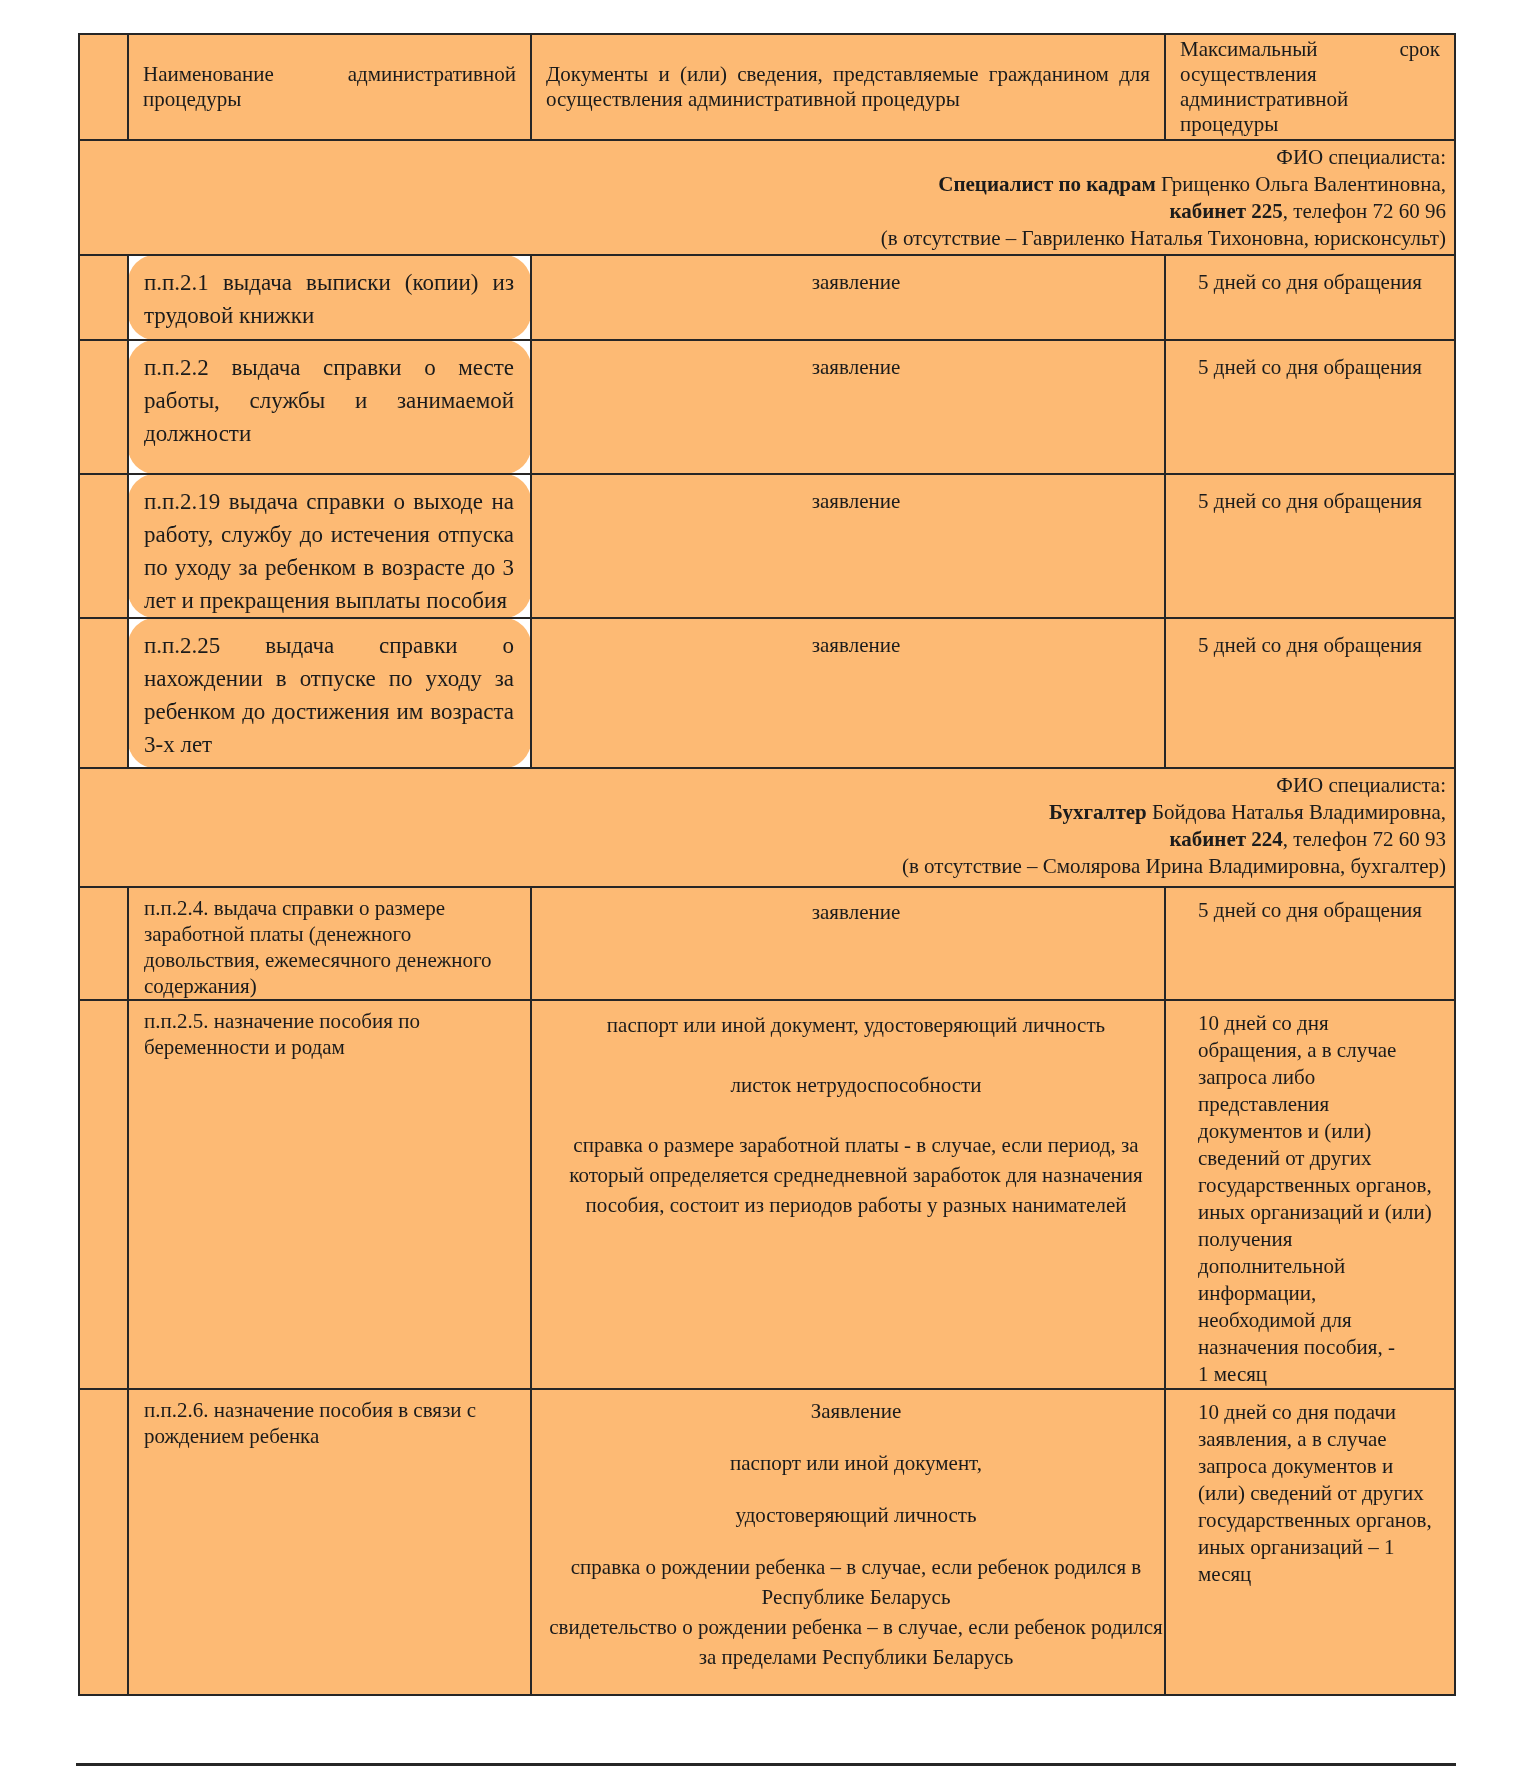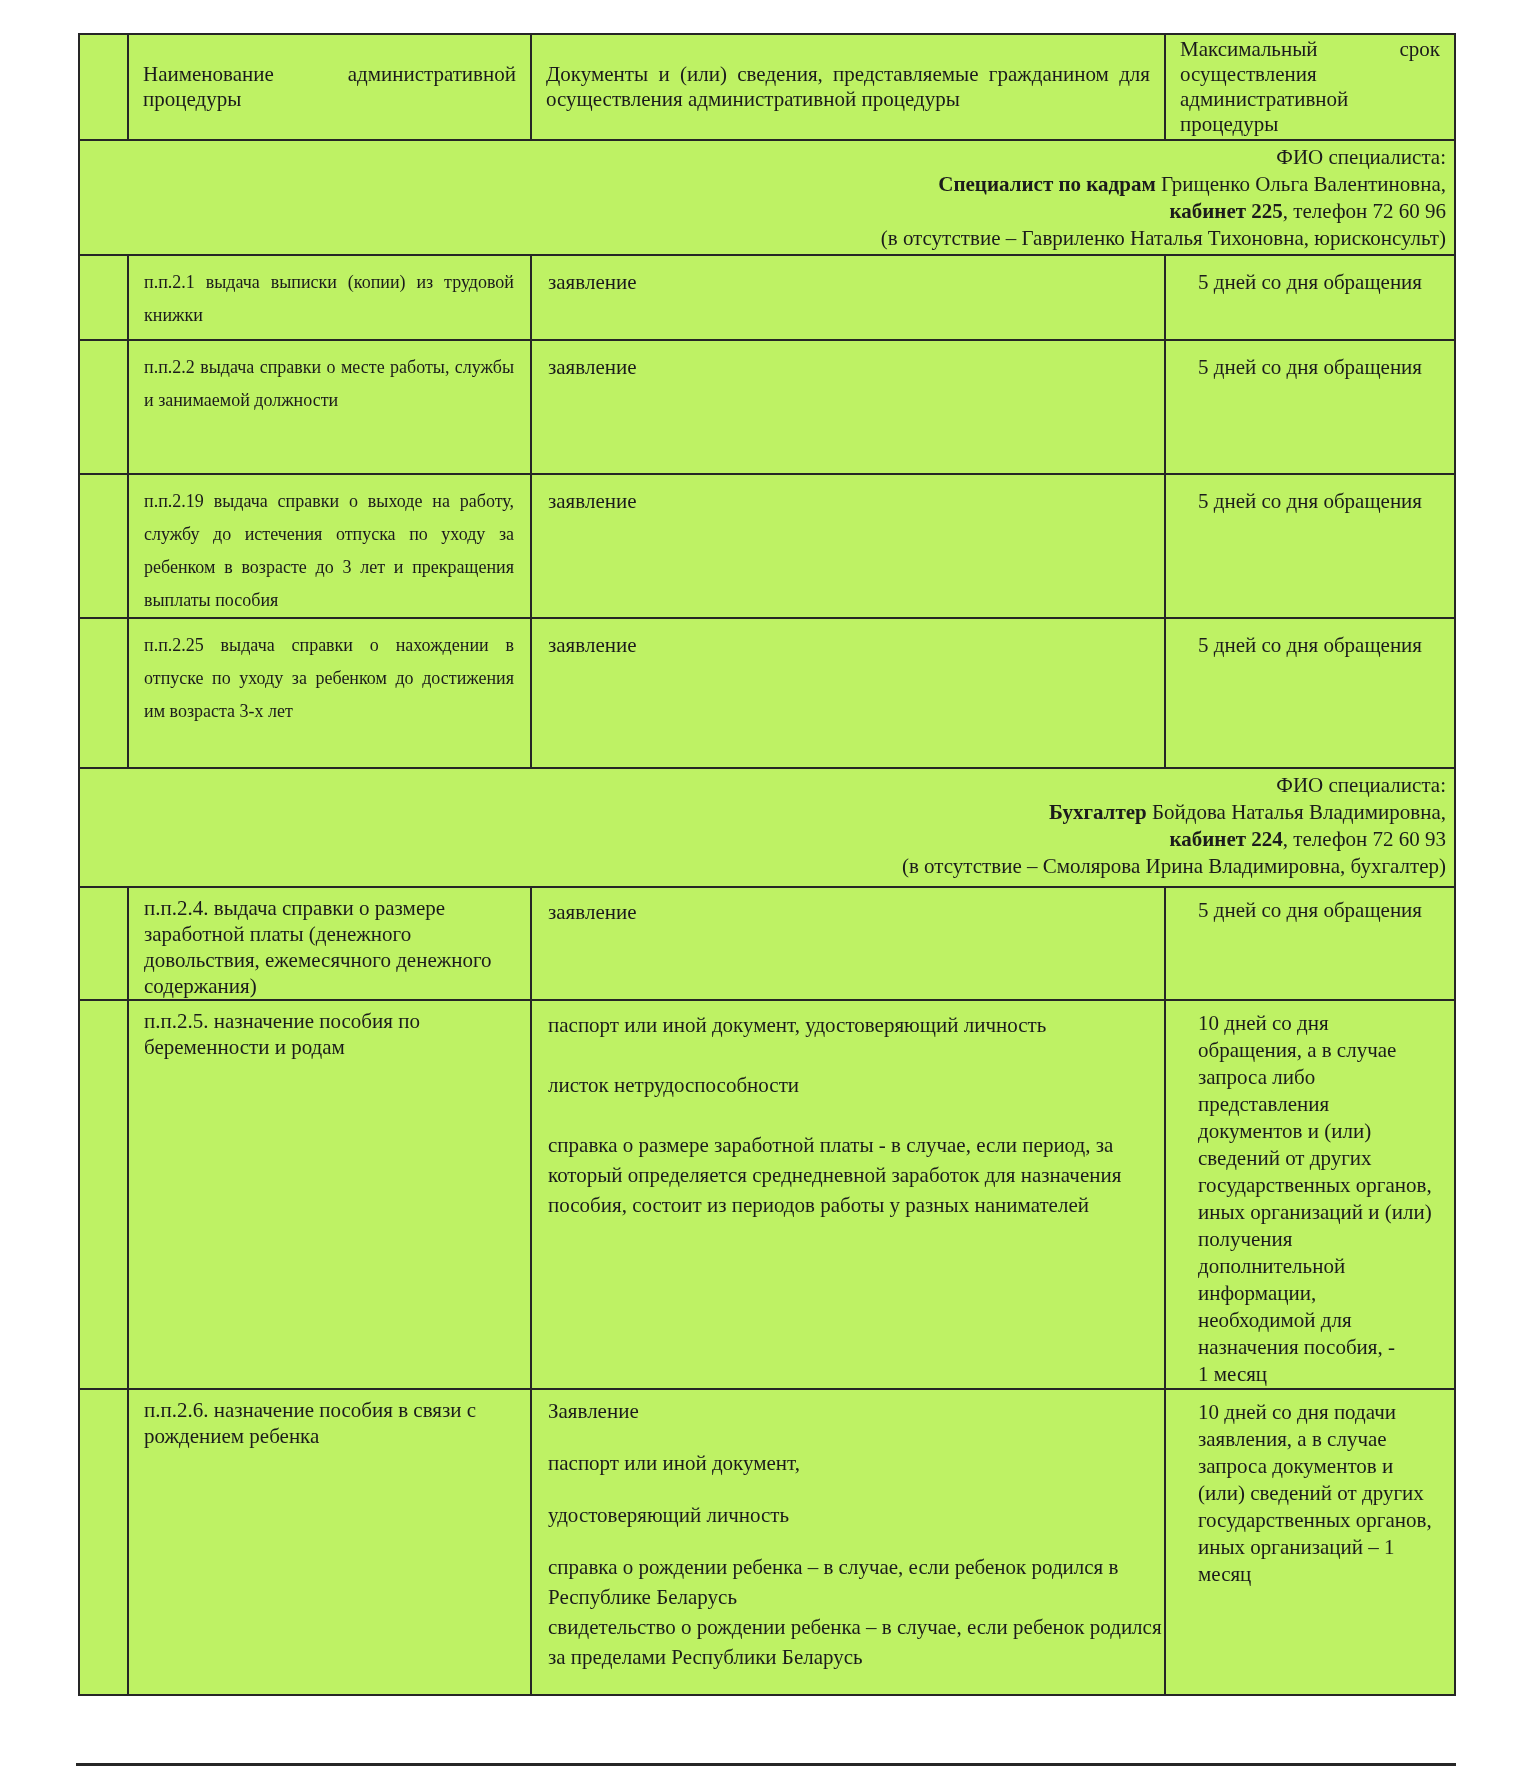--- a/index.html
+++ b/index.html
@@ -17,44 +17,44 @@
   }
   table.doc {
     position: absolute; left: 78px; top: 33px;
     width: 1376px;
     border-collapse: collapse;
     table-layout: fixed;
   }
   td, th {
     border: 2px solid #262626;
     vertical-align: top;
-    background: #bef264;
+    background: #fdba74;
     overflow: hidden;
     font-weight: normal;
   }
   thead th {
     vertical-align: middle;
     font-size: 21px;
     line-height: 25px;
     padding: 2px 14px;
     text-align: left;
   }
   thead th.c2, thead th.c4 { text-align: justify; }
   thead th.c3 { text-align: justify; }
   .section-cell {
     text-align: right;
     font-size: 21px;
     line-height: 27px;
     padding: 3px 8px 2px;
   }
   .section-cell b { font-weight: bold; }
   .row .c2 { font-size: 21px; padding: 10px 16px 0 15px; }
-  .row.spread .c2 { text-align: justify; line-height: 33px; font-size: 18px; }
+  .row.spread .c2 { text-align: justify; line-height: 33px; font-size: 23px; border-radius: 27px; }
   .row.tight  .c2 { text-align: left; line-height: 26px; padding-top: 7px; }
-  .row .c3 { font-size: 21px; padding: 9px 0 0 16px; }
+  .row .c3 { font-size: 21px; padding: 9px 0 0 16px; text-align: center; }
   .row.spread .c3 { line-height: 33px; padding-top: 10px; }
   .row.tight  .c3 { line-height: 30px; }
   .row .c3 p { margin: 0 0 30px 0; white-space: pre-line; }
   .row .c4 { font-size: 21px; padding: 9px 12px 0 32px; white-space: pre-line; }
   .row.spread .c4 { line-height: 33px; padding-top: 10px; }
   .row.tight  .c4 { line-height: 27px; }
   .row-2-6 .c3 { line-height: 28px; padding-top: 6px; }
   .row-2-6 .c3 p { margin-bottom: 22px; }
   .row-2-6 .c4 { line-height: 30px; }
   .row-2-6 .c2 { padding-top: 8px; }

